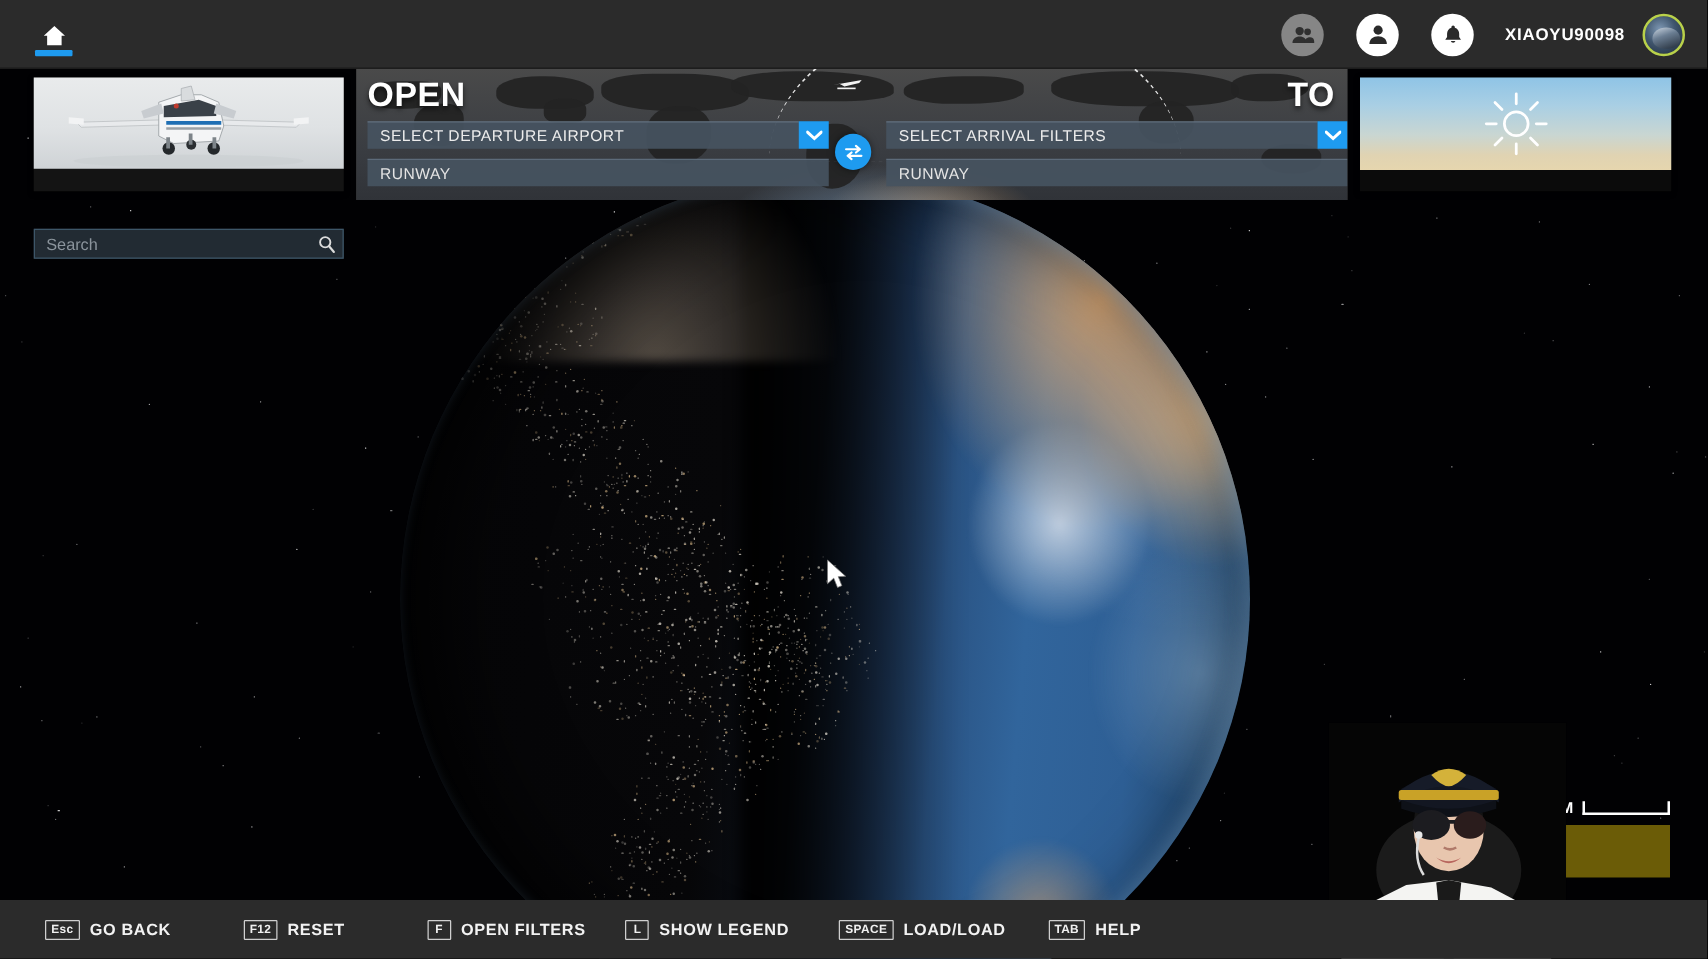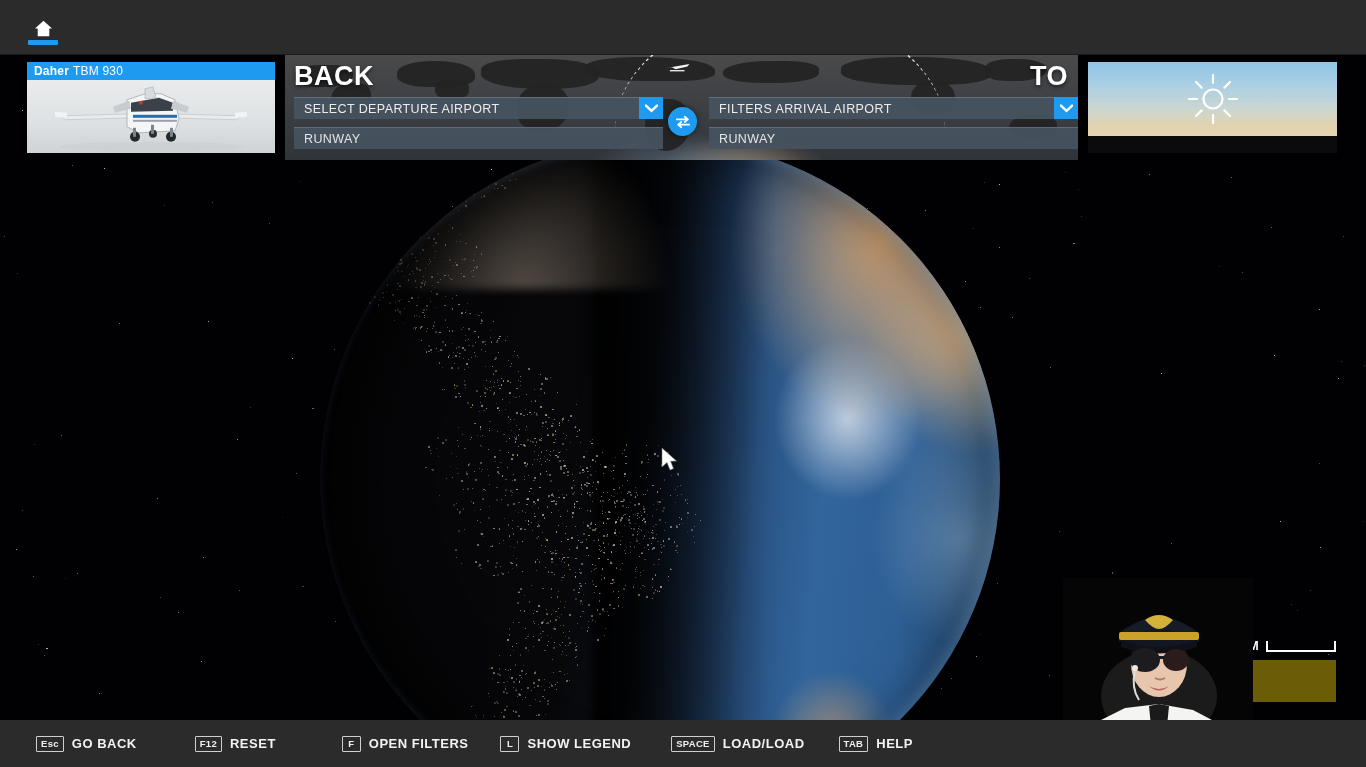--- a/index.html
+++ b/index.html
@@ -2209,20 +2209,44 @@
 
   <div class="topbar">
     <div class="home-btn">
       <svg viewBox="0 0 24 22">
         <path d="M12 1 L23 11 L19.5 11 L19.5 21 L4.5 21 L4.5 11 L1 11 Z" fill="#ffffff"></path>
       </svg>
       <div class="home-underline"></div>
     </div>
 
 
+    <div class="topright">
+      <div class="circ-icon dim">
+        <svg width="19" height="16" viewBox="0 0 24 20">
+          <circle cx="8.5" cy="6" r="4.2" fill="#2f2f2f"></circle>
+          <circle cx="16.5" cy="6.8" r="3.4" fill="#2f2f2f"></circle>
+          <path d="M1.2 18c0-4.2 3.3-6.6 7.3-6.6s7.3 2.4 7.3 6.6z" fill="#2f2f2f"></path>
+          <path d="M13.5 18c0-3.6 2.2-5.7 5.4-5.7 2.6 0 4.3 1.6 4.3 4.2V18z" fill="#2f2f2f"></path>
+        </svg>
+      </div>
+      <div class="circ-icon">
+        <svg width="17" height="17" viewBox="0 0 20 20">
+          <circle cx="10" cy="6" r="4.3" fill="#2a2a2a"></circle>
+          <path d="M1.8 19c0-4.6 3.6-7.2 8.2-7.2s8.2 2.6 8.2 7.2z" fill="#2a2a2a"></path>
+        </svg>
+      </div>
+      <div class="circ-icon">
+        <svg width="17" height="17" viewBox="0 0 20 20">
+          <path d="M10 1.6c-.9 0-1.6.7-1.6 1.6v.5C5.9 4.4 4.3 6.6 4.3 9.3v3.2L2.6 15h14.8l-1.7-2.5V9.3c0-2.7-1.6-4.9-4.1-5.6v-.5c0-.9-.7-1.6-1.6-1.6z" fill="#2a2a2a"></path>
+          <path d="M7.8 16.2a2.3 2.3 0 0 0 4.4 0z" fill="#2a2a2a"></path>
+        </svg>
+      </div>
+      <div class="username">XIAOYU90098</div>
+      <div class="avatar"></div>
+    </div>
   </div>
 
   <div class="planbar">
     <div class="worldmap-bg"></div>
 
     <div class="continent" style="left:10px;  top:10px;  width:58px; height:22px; border-radius:40% 30% 50% 35%;"></div>
     <div class="continent" style="left:46px;  top:28px;  width:40px; height:34px; border-radius:50% 35% 45% 55%;"></div>
     <div class="continent" style="left:112px; top:6px;   width:78px; height:26px; border-radius:45% 50% 35% 40%;"></div>
     <div class="continent" style="left:150px; top:24px;  width:34px; height:20px; border-radius:40%;"></div>
     <div class="continent" style="left:196px; top:4px;   width:118px; height:30px; border-radius:35% 45% 40% 50%;"></div>
@@ -2234,64 +2258,60 @@
     <div class="continent" style="left:626px; top:26px;  width:44px; height:34px; border-radius:45%;"></div>
     <div class="continent" style="left:700px; top:4px;   width:62px; height:22px; border-radius:40% 45% 50% 35%;"></div>
     <div class="continent" style="left:724px; top:60px;  width:48px; height:24px; border-radius:50% 40% 45% 50%;"></div>
 
     <div class="arc"></div>
     <svg class="plane-ico" viewBox="0 0 32 16">
       <path d="M2 10.5 L30 5.5 L27.5 8.5 L13 12 L8 9.2 Z" fill="#f2f2f2"></path>
       <rect x="6" y="13" width="18" height="1.6" fill="#f2f2f2"></rect>
     </svg>
 
-    <div class="label-from">BACK</div>
+    <div class="label-from">OPEN</div>
     <div class="label-to">TO</div>
 
     <div class="sel-row" style="left:9px; top:42px;">
       <div class="sel-field" style="width:345px;">
         <span>SELECT DEPARTURE AIRPORT</span>
       </div>
       <div class="sel-arrow">
         <svg width="13" height="9" viewBox="0 0 14 9">
           <path d="M1 1.4 L7 7 L13 1.4" fill="none" stroke="#fff" stroke-width="2.6" stroke-linecap="round"></path>
         </svg>
       </div>
     </div>
     <div class="runway-field" style="left:9px; top:72px; width:369px;">
       <span>RUNWAY</span>
     </div>
 
     <div class="sel-row" style="left:424px; top:42px;">
       <div class="sel-field" style="width:345px;">
-        <span>FILTERS ARRIVAL AIRPORT</span>
+        <span>SELECT ARRIVAL FILTERS</span>
       </div>
       <div class="sel-arrow">
         <svg width="13" height="9" viewBox="0 0 14 9">
           <path d="M1 1.4 L7 7 L13 1.4" fill="none" stroke="#fff" stroke-width="2.6" stroke-linecap="round"></path>
         </svg>
       </div>
     </div>
     <div class="runway-field" style="left:424px; top:72px; width:369px;">
       <span>RUNWAY</span>
     </div>
   </div>
 
   <div class="swap-btn">
     <svg width="16" height="14" viewBox="0 0 18 16">
       <path d="M2 5 L14 5 M11 2 L14.6 5 L11 8" fill="none" stroke="#fff" stroke-width="2" stroke-linecap="round" stroke-linejoin="round"></path>
       <path d="M16 11 L4 11 M7 8 L3.4 11 L7 14" fill="none" stroke="#fff" stroke-width="2" stroke-linecap="round" stroke-linejoin="round"></path>
     </svg>
   </div>
 
   <div class="aircraft-card">
-    <div class="aircraft-title">
-      <span class="brand">Daher</span>
-      <span class="model">TBM 930</span>
-    </div>
     <div class="aircraft-photo">
       <svg width="220" height="70" viewBox="0 0 220 70">
         <ellipse cx="110" cy="62" rx="92" ry="5" fill="#c9cdd0" opacity=".55"></ellipse>
         <path d="M20 31 L92 29 L96 33 L24 35 Z" fill="#e8eaec" stroke="#b9bdc0" stroke-width=".6"></path>
         <path d="M200 31 L128 29 L124 33 L196 35 Z" fill="#e8eaec" stroke="#b9bdc0" stroke-width=".6"></path>
         <path d="M14 27 L26 28 L26 33 L14 32 Z" fill="#f2f3f4"></path>
         <path d="M206 27 L194 28 L194 33 L206 32 Z" fill="#f2f3f4"></path>
         <path d="M86 15 L104 9 L120 9 L134 15 L138 34 L134 46 L98 48 L86 42 Z" fill="#f4f5f6" stroke="#9aa0a4" stroke-width=".7"></path>
         <path d="M90 18 L118 13 L132 18 L132 26 L90 27 Z" fill="#3a4148"></path>
         <rect x="92" y="30" width="44" height="3" fill="#1f6fb4"></rect>
@@ -2303,20 +2323,29 @@
         <circle cx="130" cy="52" r="5" fill="#24282b"></circle>
         <circle cx="112" cy="49" r="4" fill="#2b2f32"></circle>
         <rect x="110" y="40" width="3" height="9" fill="#7d8489"></rect>
         <rect x="92" y="43" width="3" height="9" fill="#7d8489"></rect>
         <rect x="129" y="43" width="3" height="9" fill="#7d8489"></rect>
         <circle cx="100" cy="18" r="2" fill="#c23b2e"></circle>
       </svg>
     </div>
   </div>
 
+  <div class="search-box">
+    <input type="text" placeholder="Search" style="">
+    <div class="search-ico">
+      <svg width="15" height="15" viewBox="0 0 16 16">
+        <circle cx="6.6" cy="6.2" r="4.4" fill="none" stroke="#dcdcdc" stroke-width="1.6"></circle>
+        <path d="M9.9 9.6 L14 14.5" stroke="#dcdcdc" stroke-width="1.8" stroke-linecap="round"></path>
+      </svg>
+    </div>
+  </div>
 
   <div class="conditions-card">
     <div class="conditions-body">
       <svg width="54" height="54" viewBox="0 0 54 54">
         <circle cx="27" cy="27" r="9.5" fill="none" stroke="#ffffff" stroke-width="2.2"></circle>
         <g stroke="#ffffff" stroke-width="2.2" stroke-linecap="round">
           <path d="M27 3 L27 11"></path>
           <path d="M27 43 L27 51"></path>
           <path d="M3 27 L11 27"></path>
           <path d="M43 27 L51 27"></path>

